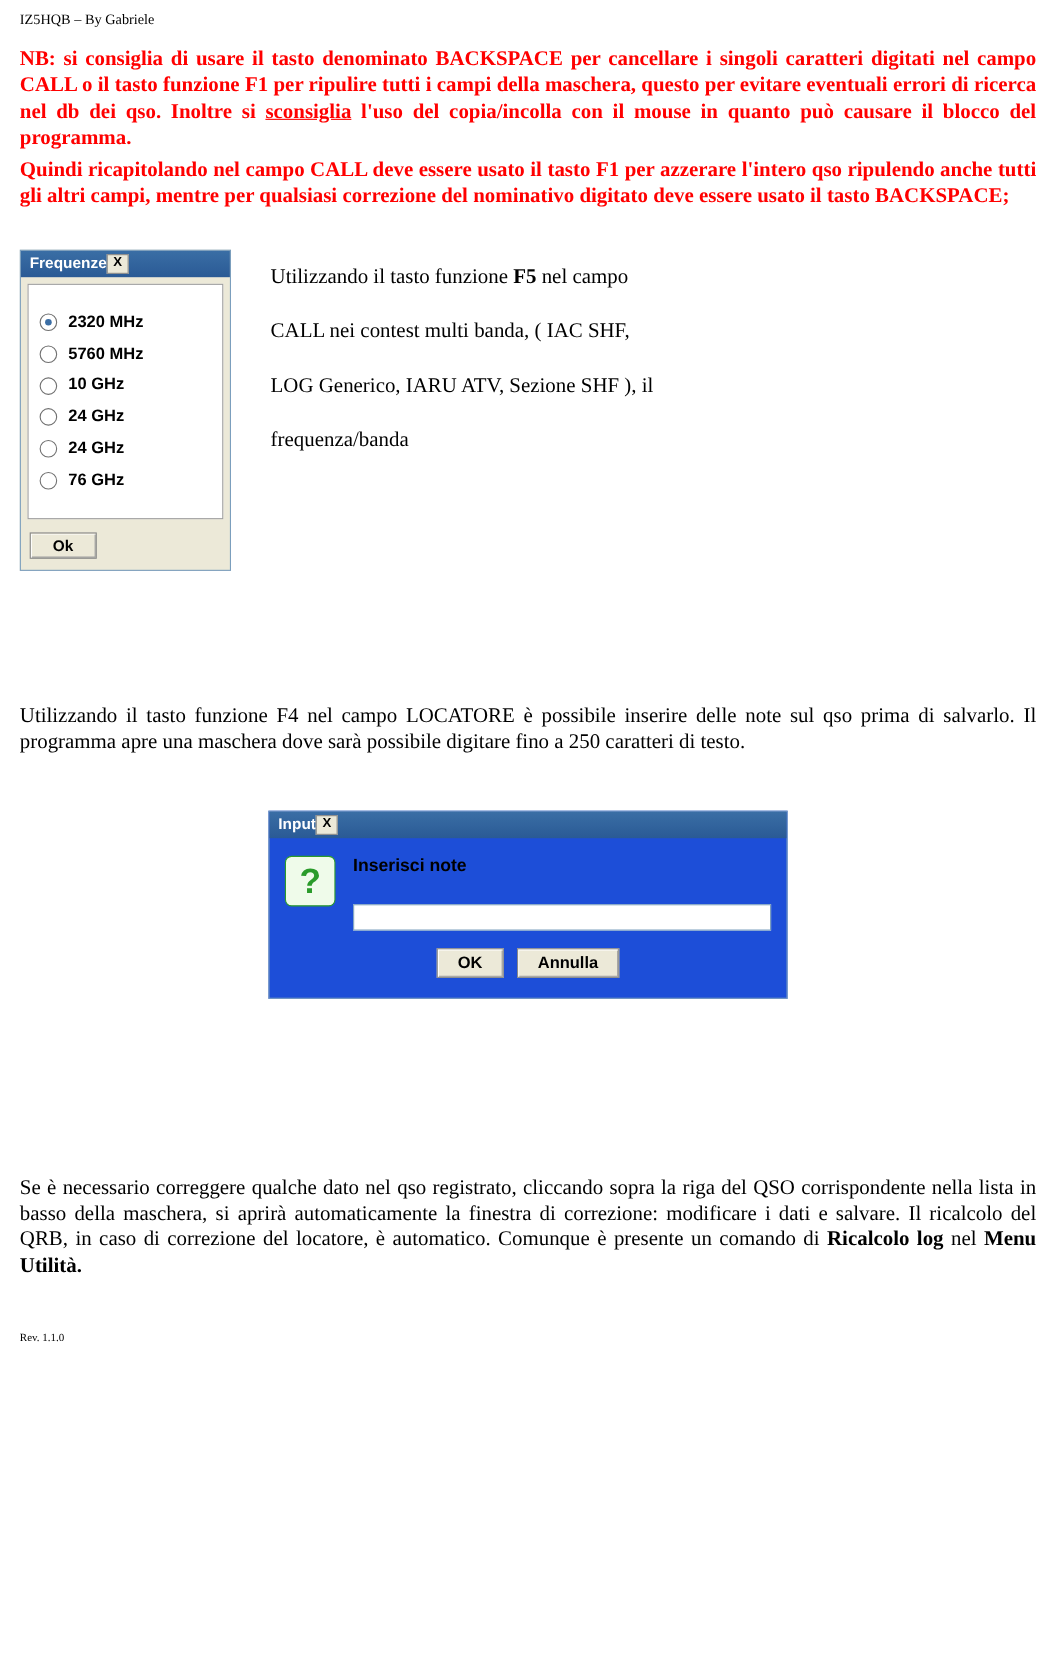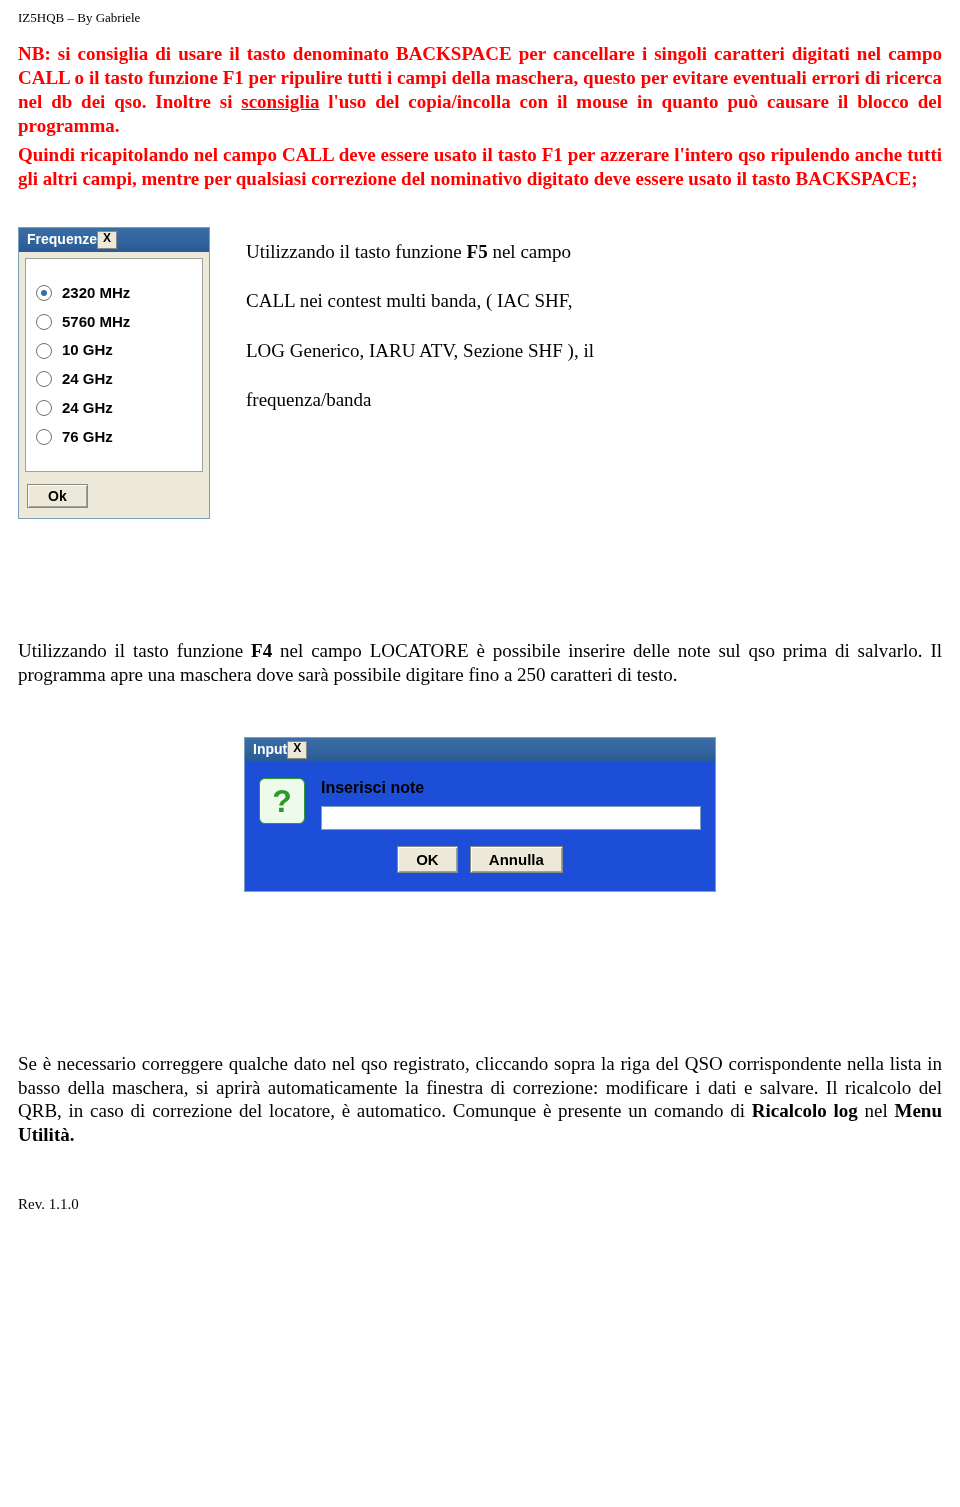--- a/index.html
+++ b/index.html
@@ -91,39 +91,39 @@
     border: 1px solid #2a9b2a;
     border-radius: 6px;
     background: #effbea;
     display: flex; align-items: center; justify-content: center;
     color: #2a9b2a; font-weight: bold; font-size: 32px;
     font-family: Arial, sans-serif;
     margin-right: 16px;
     flex-shrink: 0;
   }
   .msg-col { flex: 1; }
-  .msg-label { font-weight: bold; margin-bottom: 8px; font-size: 16px; }
+  .msg-label { font-weight: bold; margin-bottom: 24px; font-size: 16px; }
   .text-input {
     width: 100%; box-sizing: border-box;
     border: 1px solid #7b9ebd; height: 24px; background: #fff;
     padding: 2px 4px; font-size: 14px;
   }
   .btn-row { text-align: center; margin-top: 16px; }
   .dlg-btn {
     font-family: Tahoma, Arial, sans-serif;
     font-weight: bold; font-size: 15px;
     padding: 4px 18px;
     background: #ece9d8;
     border: 1px solid #888;
     box-shadow: inset 1px 1px 0 #fff, inset -1px -1px 0 #a0a0a0;
     cursor: pointer;
     margin: 0 4px;
   }
 
-  .footer-rev { margin-top: 48px; font-size: 15px; }
+  .footer-rev { margin-top: 48px; font-size: 10px; }
 </style>
 </head>
 <body>
 
 <div class="header">IZ5HQB – By Gabriele</div>
 
 <div class="red-bold section">
   <span>NB: si consiglia di usare il tasto denominato BACKSPACE per cancellare i singoli caratteri digitati nel campo CALL o il tasto funzione F1 per ripulire tutti i campi della maschera, questo per evitare eventuali errori di ricerca nel db dei qso. Inoltre si </span><span class="underline">sconsiglia</span><span> l'uso del copia/incolla con il mouse in quanto può causare il blocco del programma.</span>
 </div>
 
@@ -169,21 +169,21 @@
 
   <div class="side-text">
     <div><span>Utilizzando il tasto funzione </span><span class="bold">F5</span><span> nel campo</span></div>
     <div>CALL nei contest multi banda, ( IAC SHF,</div>
     <div>LOG Generico, IARU ATV, Sezione SHF ), il</div>
     <div>frequenza/banda</div>
   </div>
 </div>
 
 <div class="justify" style="margin-top:120px;">
-  <span>Utilizzando il tasto funzione </span><span style="font-weight:bold;">F4</span><span> nel campo LOCATORE è possibile inserire delle note sul qso prima di salvarlo. Il programma apre una maschera dove sarà possibile digitare fino a 250 caratteri di testo.</span>
+  <span>Utilizzando il tasto funzione </span><span style="font-weight:normal;">F4</span><span> nel campo LOCATORE è possibile inserire delle note sul qso prima di salvarlo. Il programma apre una maschera dove sarà possibile digitare fino a 250 caratteri di testo.</span>
 </div>
 
 <div class="input-wrap">
   <div class="input-window">
     <div class="title-bar">
       <span>Input</span>
       <span class="close-btn">X</span>
     </div>
     <div class="input-body">
       <div class="msg-area">

